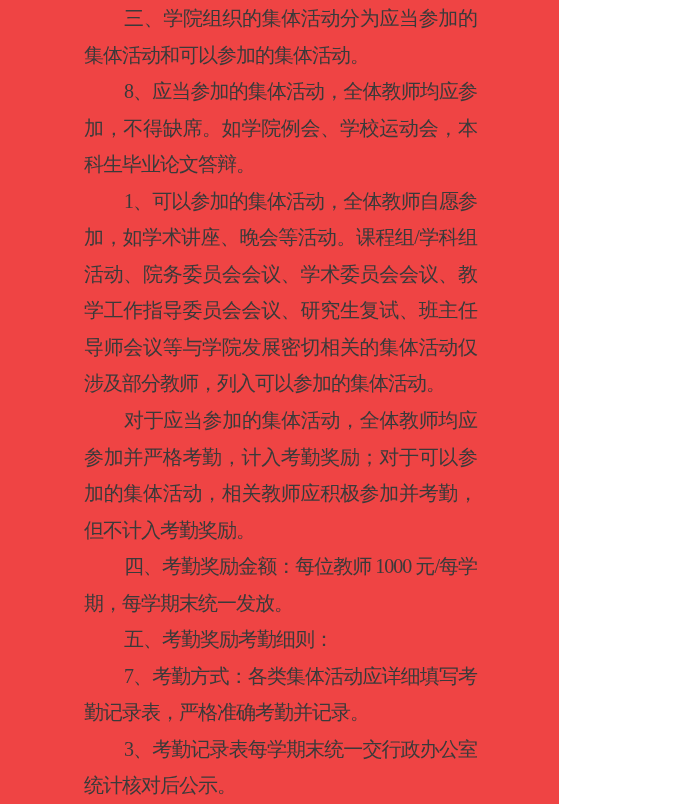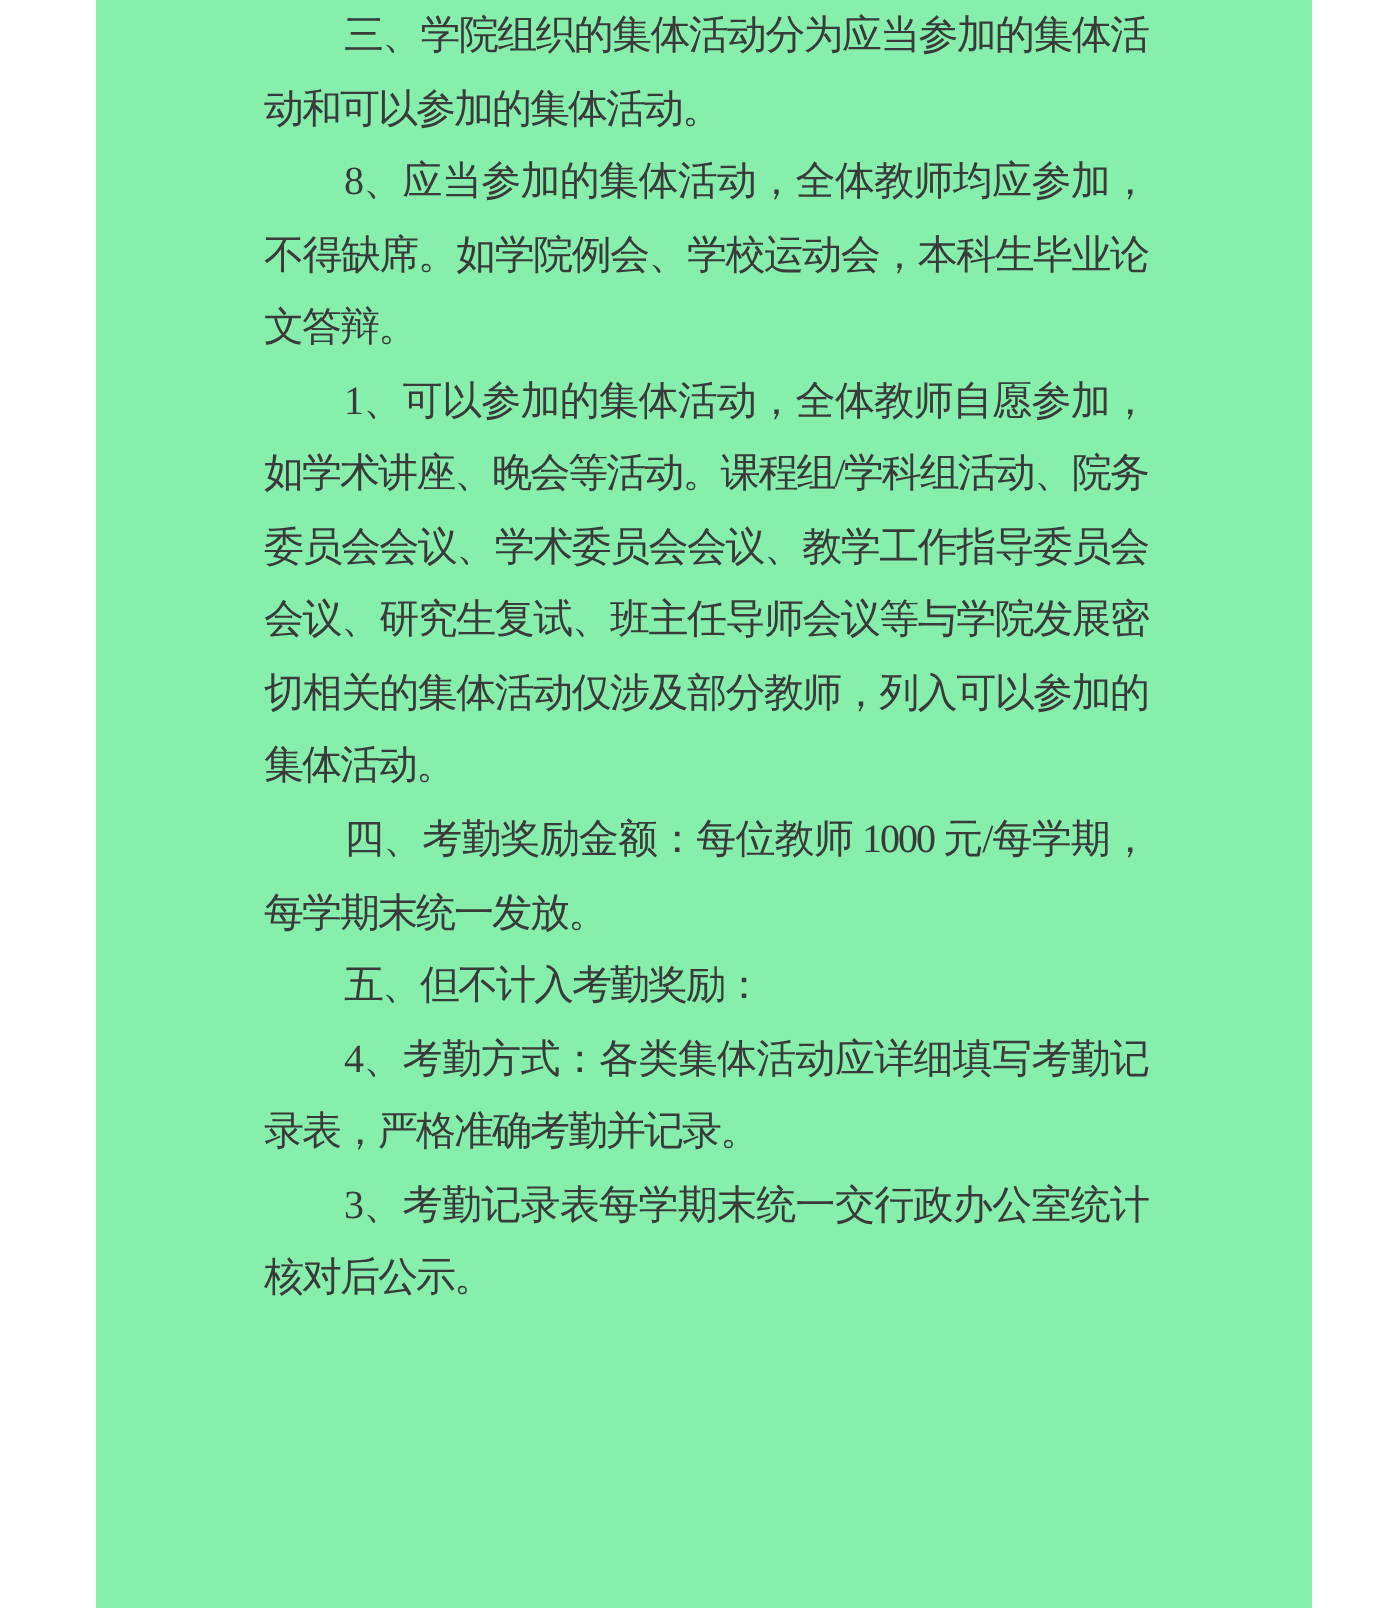--- a/index.html
+++ b/index.html
@@ -3,26 +3,25 @@
 <meta charset="utf-8">
 <style>
   html, body {
     margin: 0;
     padding: 0;
     background: #ffffff;
   }
   .page {
     position: relative;
     box-sizing: border-box;
-    width: 608px;
+    width: 559px;
     height: 804px;
-    background: #86efac;
+    background: #ef4444;
     padding: 0 82px 0 84px;
     overflow: hidden;
-    margin-left: 48px;
   }
   .doc-paragraph {
     margin: 0;
     padding: 0;
     font-family: "Liberation Serif", "DejaVu Serif", serif;
     font-size: 20px;
     line-height: 36.55px;
     letter-spacing: -1px;
     color: #3a3a3a;
     text-align: justify;
@@ -30,17 +29,18 @@
     word-break: break-all;
   }
 </style>
 </head>
 <body>
 
 <div class="page">
   <p class="doc-paragraph">三、学院组织的集体活动分为应当参加的集体活动和可以参加的集体活动。</p>
   <p class="doc-paragraph">8、应当参加的集体活动，全体教师均应参加，不得缺席。如学院例会、学校运动会，本科生毕业论文答辩。</p>
   <p class="doc-paragraph">1、可以参加的集体活动，全体教师自愿参加，如学术讲座、晚会等活动。课程组/学科组活动、院务委员会会议、学术委员会会议、教学工作指导委员会会议、研究生复试、班主任导师会议等与学院发展密切相关的集体活动仅涉及部分教师，列入可以参加的集体活动。</p>
+  <p class="doc-paragraph">对于应当参加的集体活动，全体教师均应参加并严格考勤，计入考勤奖励；对于可以参加的集体活动，相关教师应积极参加并考勤，但不计入考勤奖励。</p>
   <p class="doc-paragraph">四、考勤奖励金额：每位教师 1000 元/每学期，每学期末统一发放。</p>
-  <p class="doc-paragraph">五、但不计入考勤奖励：</p>
-  <p class="doc-paragraph">4、考勤方式：各类集体活动应详细填写考勤记录表，严格准确考勤并记录。</p>
+  <p class="doc-paragraph">五、考勤奖励考勤细则：</p>
+  <p class="doc-paragraph">7、考勤方式：各类集体活动应详细填写考勤记录表，严格准确考勤并记录。</p>
   <p class="doc-paragraph">3、考勤记录表每学期末统一交行政办公室统计核对后公示。</p>
 </div>
 
 </body></html>

